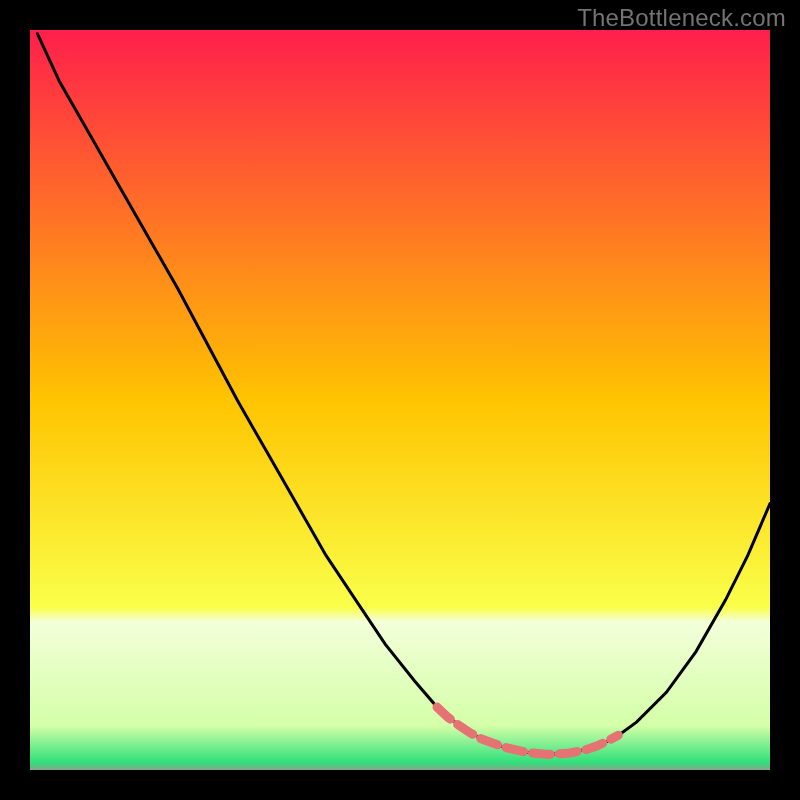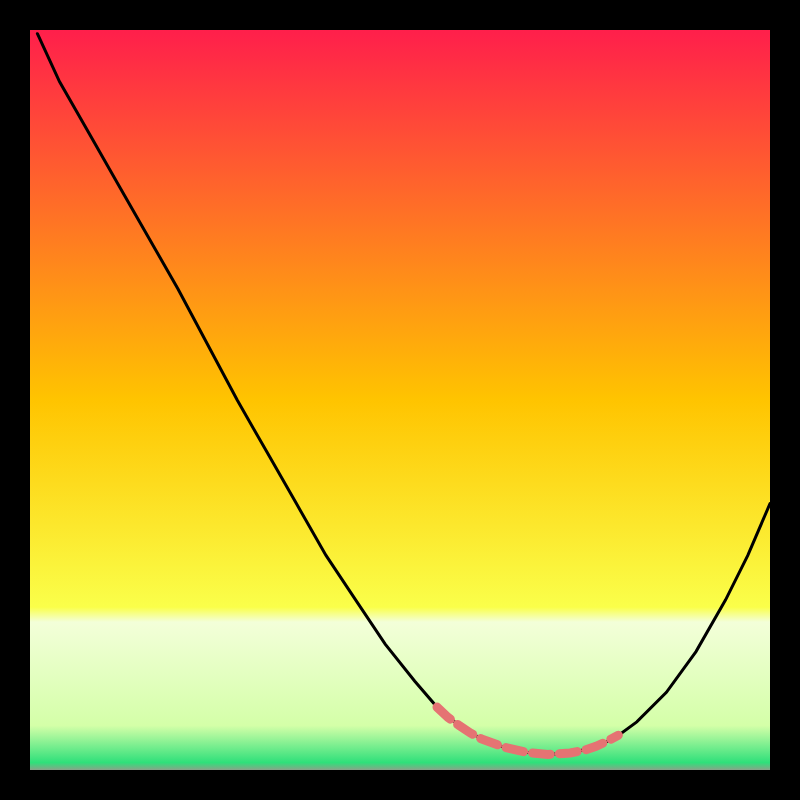--- a/index.html
+++ b/index.html
@@ -34,20 +34,21 @@
     top: 30px;
     width: 740px;
     height: 740px;
     display: block;
   }
 </style>
 </head>
 <body>
 
 <div class="frame">
+  <div class="watermark">TheBottleneck.com</div>
 
   <svg class="plot" viewBox="0 0 740 740" preserveAspectRatio="none">
     <defs>
       <linearGradient id="bg-grad" x1="0" y1="0" x2="0" y2="1">
           <stop offset="0%" stop-color="#ff1f4b"></stop>
           <stop offset="50%" stop-color="#ffc400"></stop>
           <stop offset="78%" stop-color="#faff4a"></stop>
           <stop offset="80%" stop-color="#f3ffd9"></stop>
           <stop offset="94%" stop-color="#d4ffa8"></stop>
           <stop offset="99%" stop-color="#2fe07a"></stop>

